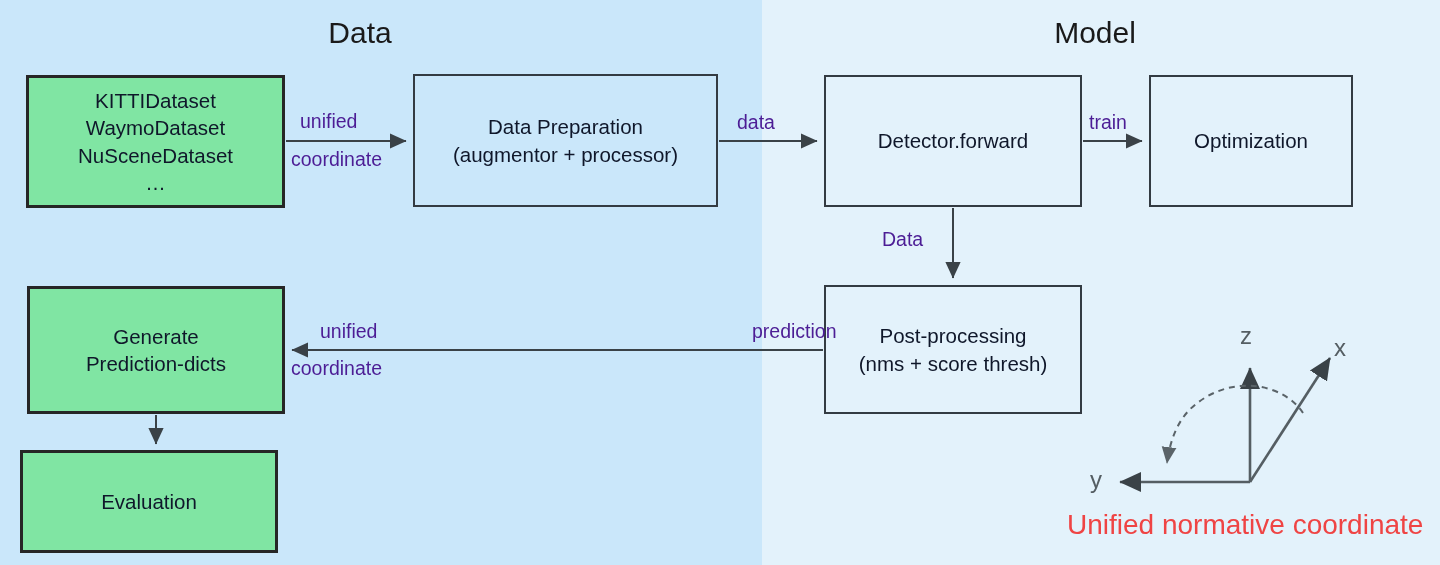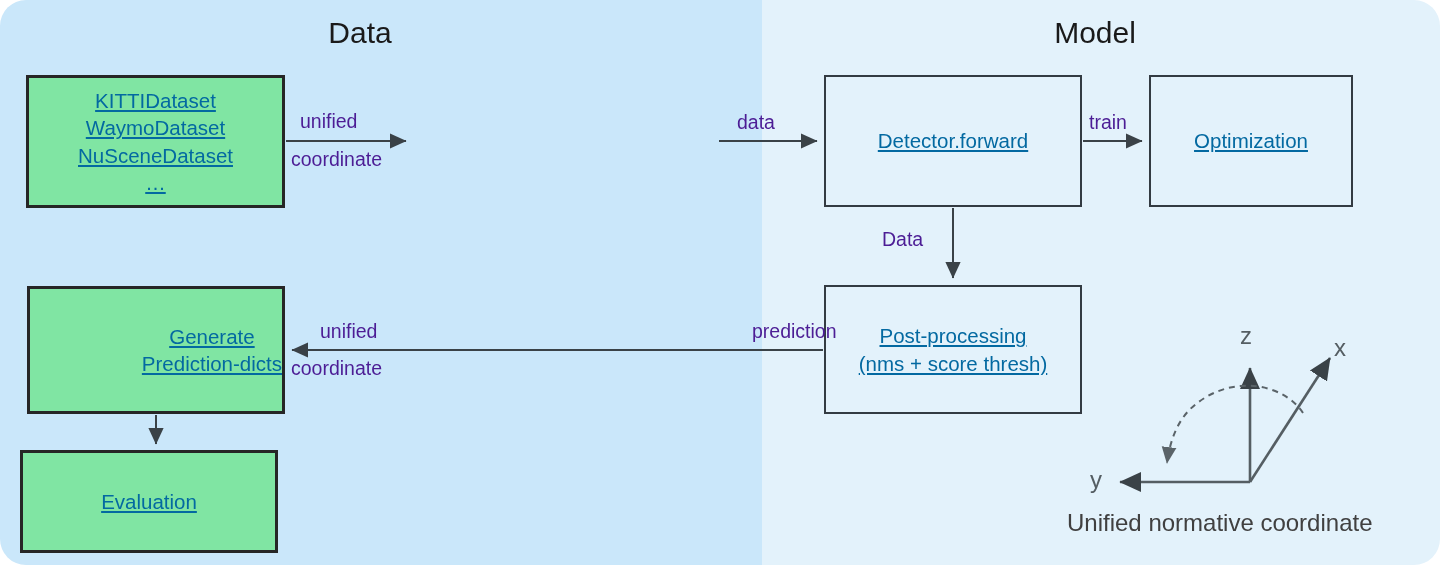--- a/index.html
+++ b/index.html
@@ -6,21 +6,20 @@
   body{
     width:1440px;height:565px;
     font-family:"Liberation Sans", sans-serif;
     background:#ffffff;
     overflow:hidden;
   }
   #canvas{
     position:relative;
     width:1440px;height:565px;
     overflow:hidden;
-    border-radius:26px;
   }
   .bg-half{position:absolute;top:0;height:565px;}
   #bg-left{left:0;width:762px;background:#cae7fa;}
   #bg-right{left:762px;width:678px;background:#e3f2fb;}
 
   .section-title{
     position:absolute;
     font-size:30px;
     color:#1a1a1a;
     text-align:center;
@@ -29,23 +28,22 @@
   }
 
   .node{
     position:absolute;
     box-sizing:border-box;
     display:flex;
     align-items:center;
     justify-content:center;
     text-align:center;
     font-size:20.5px;
-    color:#0369a1;
+    color:#0f172a;
     line-height:1.32;
-    text-decoration:underline;
   }
   .node-green{
     background:#80e5a3;
     border:3px solid #262626;
   }
   .node-plain{
     background:transparent;
     border:2px solid #333b42;
   }
   .node .node-label{display:block;white-space:pre-line;}
@@ -66,22 +64,22 @@
 
   .axis-label{
     position:absolute;
     font-size:24px;
     color:#555e63;
     white-space:nowrap;
     line-height:1;
   }
   .coord-caption{
     position:absolute;
-    font-size:24px;
-    color:#404040;
+    font-size:28px;
+    color:#ef4444;
     white-space:nowrap;
     line-height:1;
   }
 </style>
 </head>
 <body>
 
 <div id="canvas">
 
   <div id="bg-left" class="bg-half"></div>
@@ -90,35 +88,39 @@
   <div class="section-title" style="left:260px;top:18px;width:200px;">Data</div>
   <div class="section-title" style="left:995px;top:18px;width:200px;">Model</div>
 
   <div class="node node-green" style="left:26px;top:75px;width:259px;height:133px;">
     <span class="node-label">KITTIDataset
 WaymoDataset
 NuSceneDataset
 …</span>
   </div>
 
+  <div class="node node-plain" style="left:413px;top:74px;width:305px;height:133px;">
+    <span class="node-label">Data Preparation
+(augmentor + processor)</span>
+  </div>
 
   <div class="node node-plain" style="left:824px;top:75px;width:258px;height:132px;">
     <span class="node-label">Detector.forward</span>
   </div>
 
   <div class="node node-plain" style="left:1149px;top:75px;width:204px;height:132px;">
     <span class="node-label">Optimization</span>
   </div>
 
   <div class="node node-plain" style="left:824px;top:285px;width:258px;height:129px;">
     <span class="node-label">Post-processing
 (nms + score thresh)</span>
   </div>
 
-  <div class="node node-green" style="left:27px;top:286px;width:258px;height:128px;justify-content:flex-end;">
+  <div class="node node-green" style="left:27px;top:286px;width:258px;height:128px;">
     <span class="node-label">Generate
 Prediction-dicts</span>
   </div>
 
   <div class="node node-green" style="left:20px;top:450px;width:258px;height:103px;">
     <span class="node-label">Evaluation</span>
   </div>
 
   <svg class="overlay" viewBox="0 0 1440 565">
     <defs>

